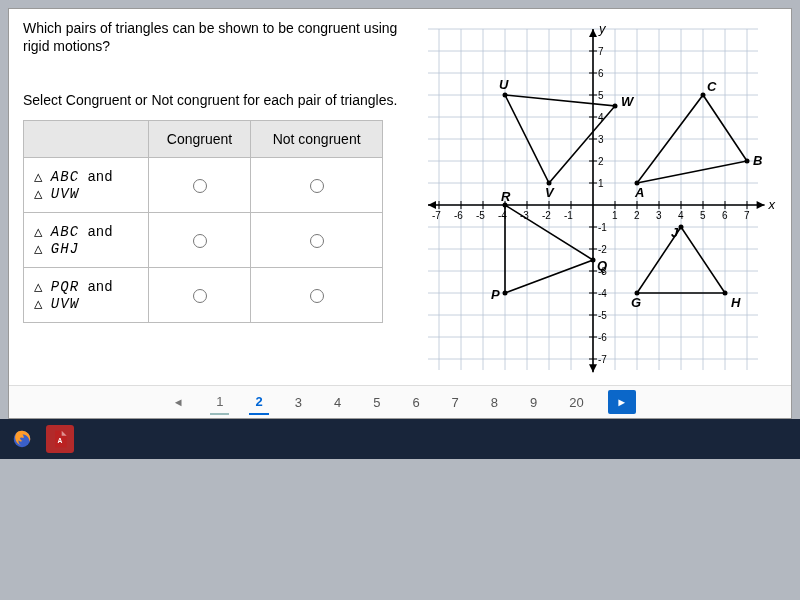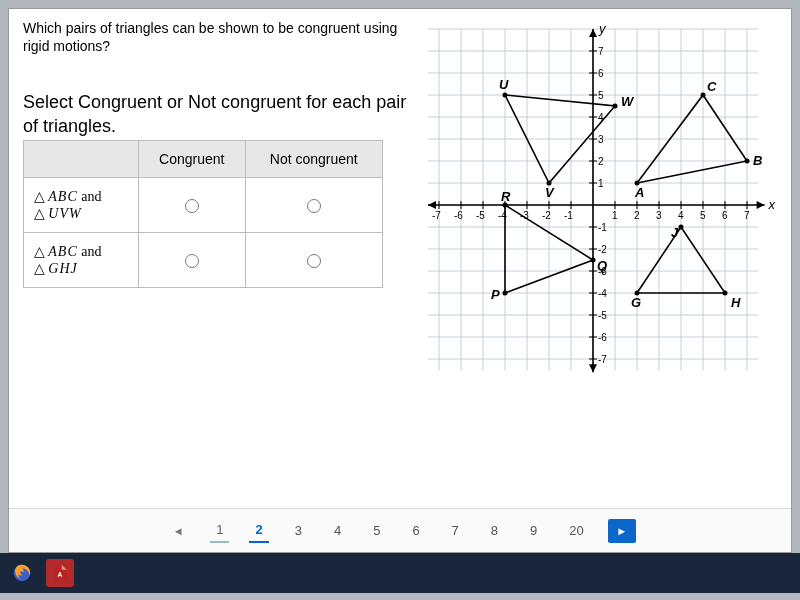--- a/index.html
+++ b/index.html
@@ -7,42 +7,42 @@
       font-family: Arial, sans-serif;
       background: #b3b8c0;
       width: 800px;
       height: 600px;
       overflow: hidden;
     }
     .window {
       background: #fff;
       margin: 8px 8px 0 8px;
       border: 1px solid #999;
-      height: 545px;
+      height: 411px;
       display: flex;
       flex-direction: column;
     }
     .content-area {
       flex: 1;
       display: flex;
       padding: 10px 8px 0 14px;
     }
     .left-area {
       width: 410px;
       padding-right: 16px;
     }
     .q1 {
       font-size: 14px;
       line-height: 1.3;
       margin-bottom: 36px;
     }
     .q2 {
-      font-size: 18px;
+      font-size: 14px;
       line-height: 1.3;
-      margin-bottom: 2px;
+      margin-bottom: 10px;
     }
     table.ans {
       border-collapse: collapse;
       width: 360px;
       font-size: 14px;
     }
     table.ans th, table.ans td {
       border: 1px solid #bcbcbc;
       padding: 10px 6px;
       text-align: center;
@@ -57,21 +57,21 @@
       text-align: left;
       padding-left: 10px;
     }
     .radio {
       display: inline-block;
       width: 14px; height: 14px;
       border: 1.5px solid #777;
       border-radius: 50%;
       vertical-align: middle;
     }
-    .tri { font-family: Liberation Serif, serif; }
+    .tri { font-family: Liberation Mono, monospace; }
     .tri .sym { font-size: 14px; }
     .italL { font-style: italic; letter-spacing: 1px; }
     .right-area {
       flex: 1;
       position: relative;
     }
     .graph-holder { position: relative; width: 360px; height: 360px; margin-top: 6px; }
     .pager {
       height: 44px;
       border-top: 1px solid #ddd;
@@ -119,20 +119,25 @@
           </tr>
         </thead>
         <tbody id="ans-body">
             <tr>
               <td class="lbl tri"><span class="sym">△ </span><span class="italL">ABC</span> and<br><span class="sym">△ </span><span class="italL">UVW</span></td>
               <td><span class="radio"></span></td>
               <td><span class="radio"></span></td>
             </tr>
             <tr>
               <td class="lbl tri"><span class="sym">△ </span><span class="italL">ABC</span> and<br><span class="sym">△ </span><span class="italL">GHJ</span></td>
+              <td><span class="radio"></span></td>
+              <td><span class="radio"></span></td>
+            </tr>
+            <tr>
+              <td class="lbl tri"><span class="sym">△ </span><span class="italL">PQR</span> and<br><span class="sym">△ </span><span class="italL">UVW</span></td>
               <td><span class="radio"></span></td>
               <td><span class="radio"></span></td>
             </tr>
           </tbody>
       </table>
     </div>
 
     <div class="right-area">
       <div class="graph-holder">
         <svg id="graph-svg" width="360" height="360" viewBox="0 0 360 360">

